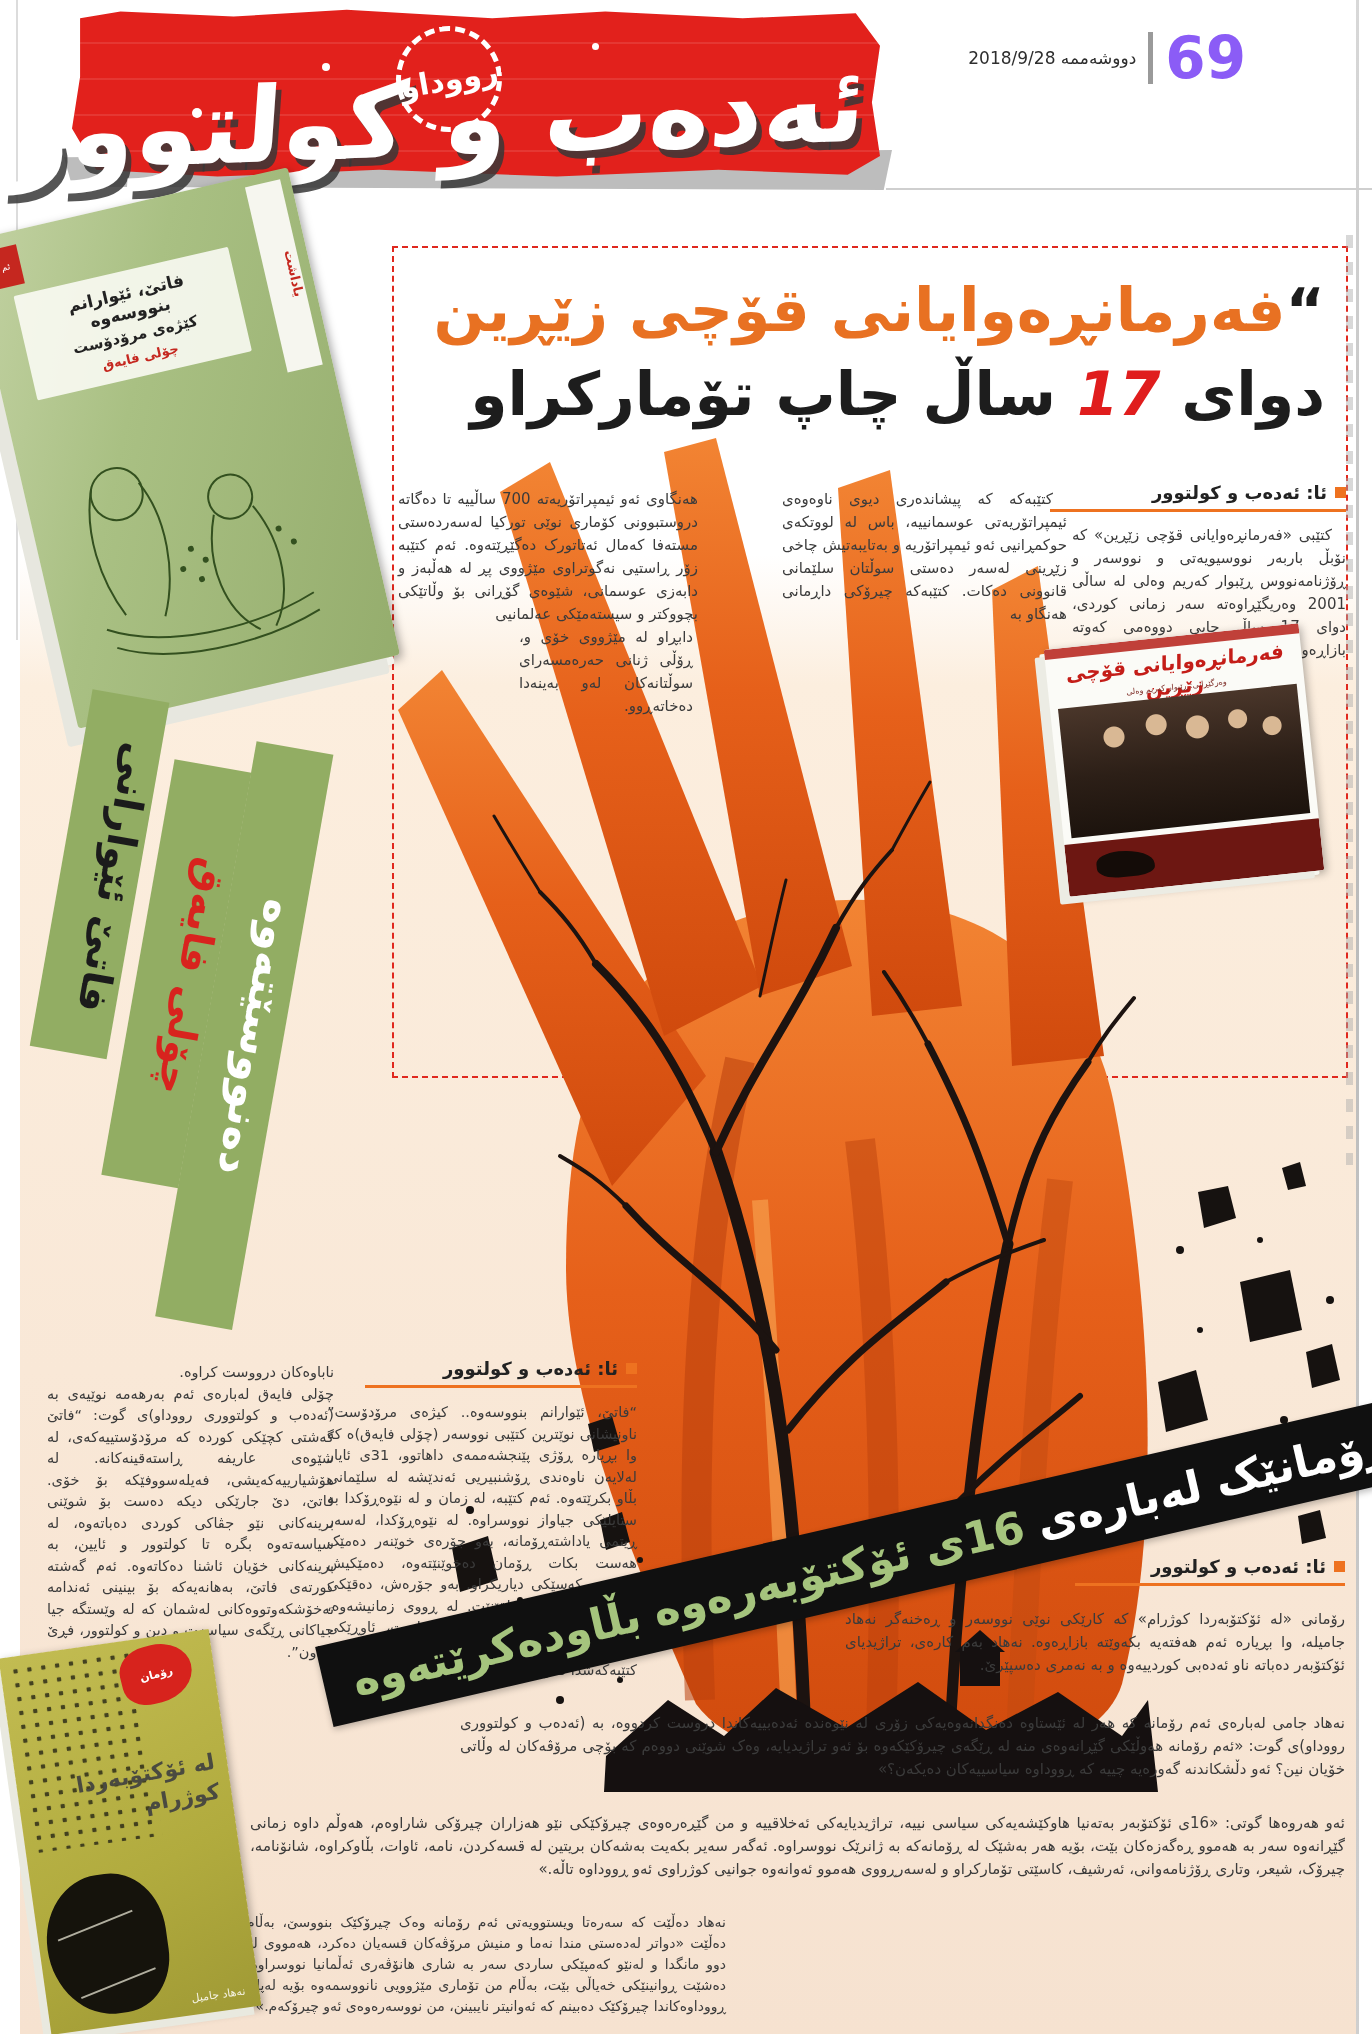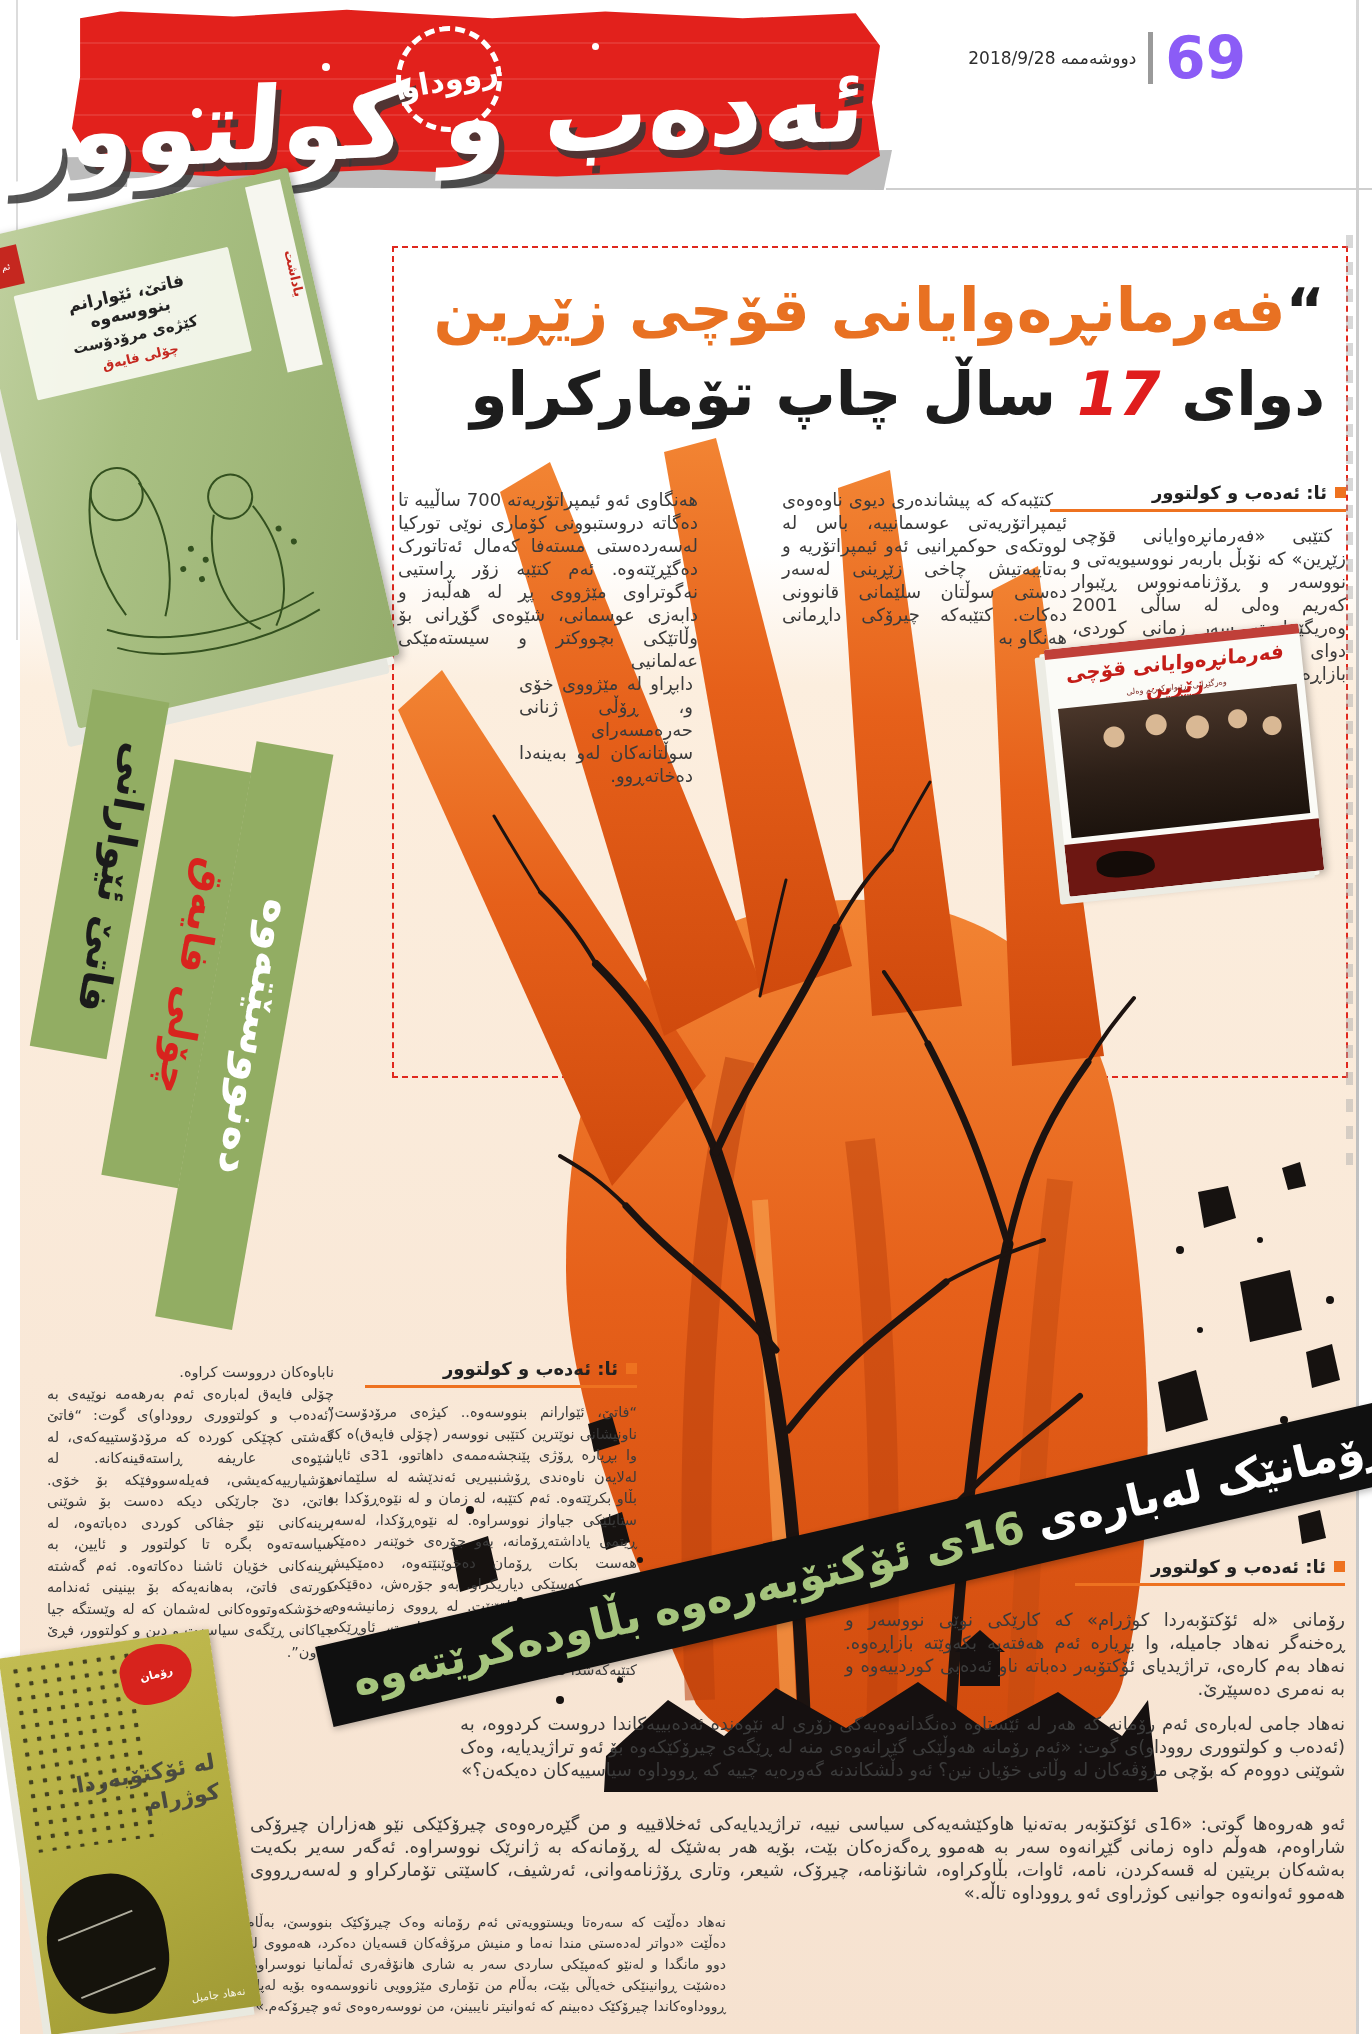--- a/index.html
+++ b/index.html
@@ -36,21 +36,21 @@
   
   .headline{left:420px;top:268px;width:905px;direction:rtl;text-align:right;font-weight:bold;}
   .h1line{font-size:60px;line-height:84px;color:#e87122;white-space:nowrap;}
   .h1line .q{color:#1d1d1d;}
   .h2line{font-size:60px;line-height:84px;color:#1d1d1d;white-space:nowrap;}
   .h2line .num{color:#e01d1d;font-style:italic;}
   
   .byline{direction:rtl;display:flex;align-items:center;gap:8px;font-weight:bold;font-size:18px;
           color:#222;border-bottom:3px solid #ee7220;padding-bottom:6px;}
   .byline .sq{width:11px;height:11px;background:#ee7220;flex:0 0 auto;}
-  .bt{direction:rtl;text-align:justify;color:#3b3b3b;font-size:18px;line-height:23px;}
+  .bt{direction:rtl;text-align:justify;color:#3b3b3b;font-size:15px;line-height:23px;}
   .bt-sm{direction:rtl;text-align:justify;color:#3b3b3b;font-size:14.5px;line-height:21.5px;}
   .indent{text-indent:14px;margin-left:22px;}
   .prewrap{white-space:pre-line;}
   
   .ribbon{position:absolute;width:78px;background:#92ad63;writing-mode:vertical-rl;
           text-align:center;font-weight:bold;font-size:40px;letter-spacing:2px;
           transform-origin:top center;transform:rotate(10deg);padding:16px 0;}
   .r1{color:#1b1b1b;}.r2{color:#d8231e;}.r3{color:#fff;font-size:44px;}
   
   .book{position:absolute;}

